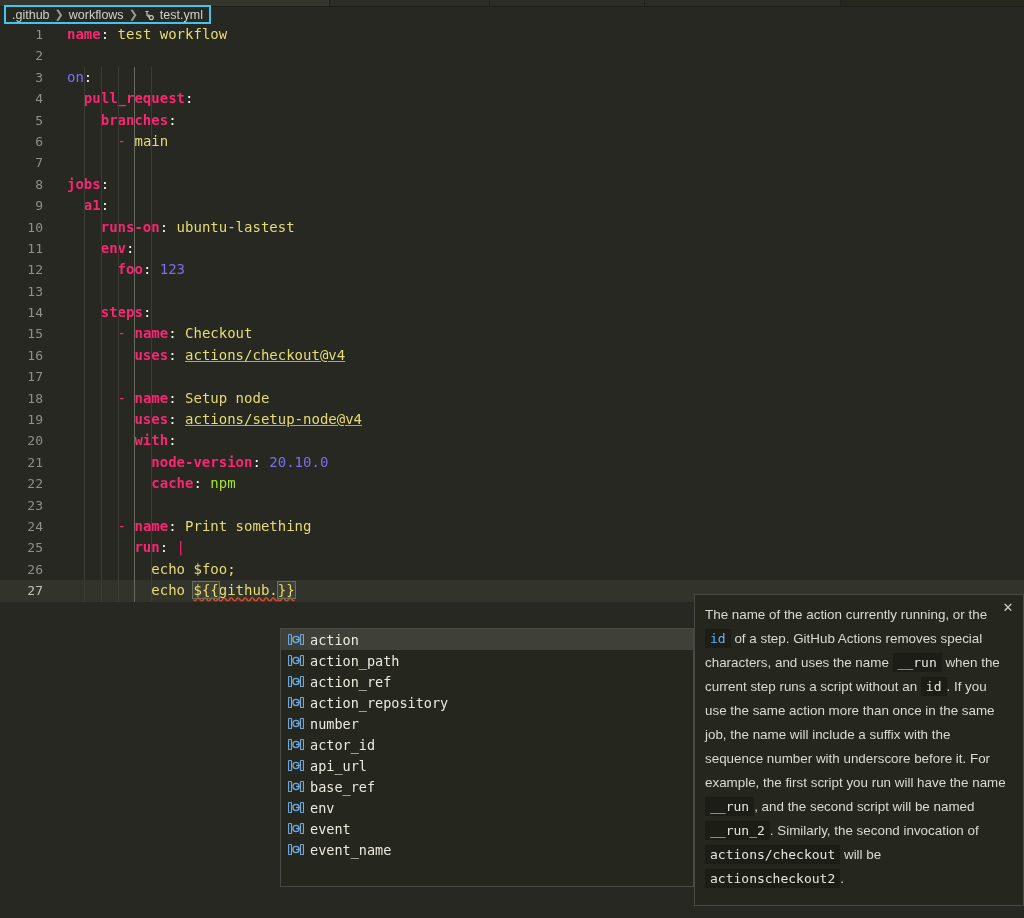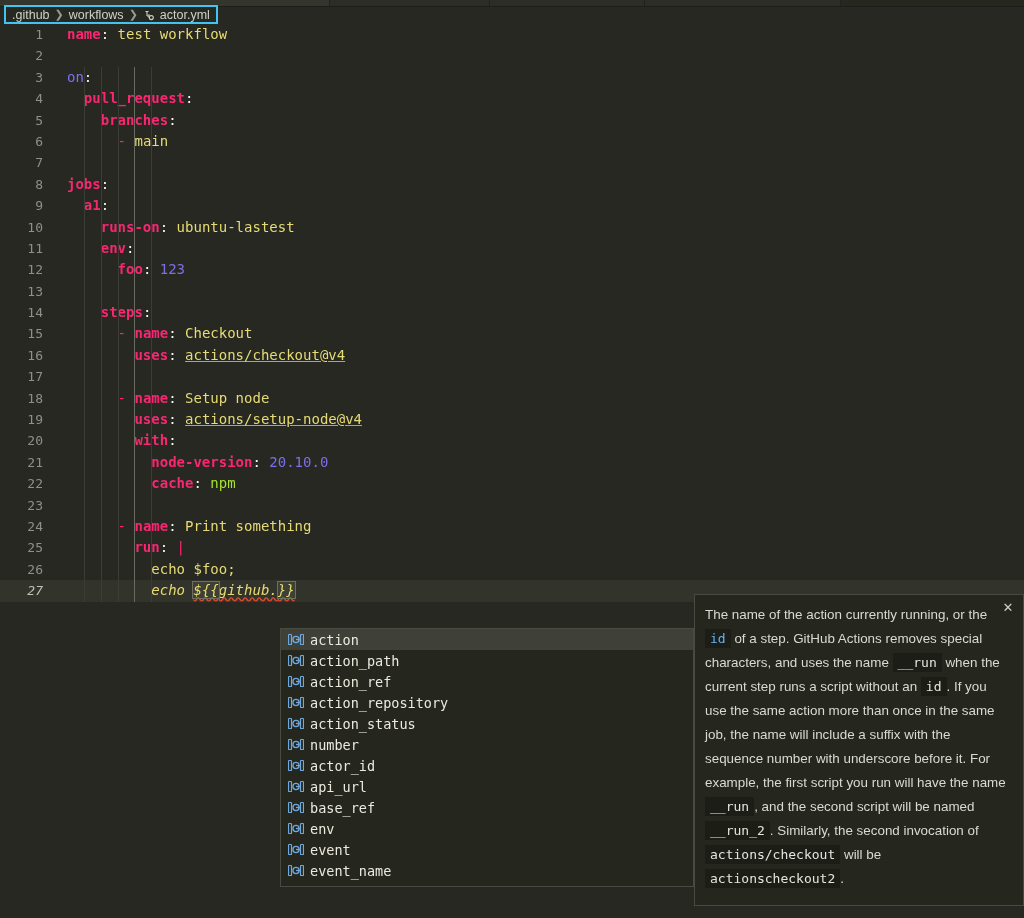--- a/index.html
+++ b/index.html
@@ -76,21 +76,21 @@
     font-size: 14px;
     line-height: 21.4px;
     white-space: pre;
   }
   .ln-row {
     position: relative;
     height: 21.4px;
     display: flex;
     align-items: center;
   }
-  .ln-row.active { background: #32332a; font-style: italic; }
+  .ln-row.active { background: #32332a; }
   .gutter {
     width: 52px;
     flex: 0 0 52px;
     text-align: right;
     padding-right: 9px;
     color: #8f908a;
     font-size: 13px;
     user-select: none;
   }
   .ln-row.active .gutter { color: #c2c3bb; }
@@ -213,21 +213,21 @@
       <span class="crumb">.github</span>
       <span class="sep">❯</span>
       <span class="crumb">workflows</span>
       <span class="sep">❯</span>
       <span class="filesym">
         <svg width="14" height="14" viewBox="0 0 14 14">
           <path d="M2.5 3.5 L5.5 3.5 M4 3.5 L4 8 M4 8 L6 8 M6 6.2 L6 9.8" stroke="#cfd0c6" stroke-width="1.1" fill="none"></path>
           <circle cx="8.3" cy="9.6" r="2.0" stroke="#cfd0c6" stroke-width="1.1" fill="none"></circle>
         </svg>
       </span>
-      <span class="crumb">actor.yml</span>
+      <span class="crumb">test.yml</span>
     </div>
 
   <div class="editor">
     <div class="code" id="code"><div class="ln-row"><div class="gutter">1</div><div class="content"><span class="k">name</span><span class="p">:</span><span class="p"> </span><span class="v">test workflow</span></div></div><div class="ln-row"><div class="gutter">2</div><div class="content"></div></div><div class="ln-row"><div class="gutter">3</div><div class="content"><span class="kb">on</span><span class="p">:</span></div></div><div class="ln-row"><div class="gutter">4</div><div class="content"><span class="p">  </span><span class="k">pull_request</span><span class="p">:</span></div></div><div class="ln-row"><div class="gutter">5</div><div class="content"><span class="p">    </span><span class="k">branches</span><span class="p">:</span></div></div><div class="ln-row"><div class="gutter">6</div><div class="content"><span class="p">      </span><span class="d">-</span><span class="p"> </span><span class="v">main</span></div></div><div class="ln-row"><div class="gutter">7</div><div class="content"></div></div><div class="ln-row"><div class="gutter">8</div><div class="content"><span class="k">jobs</span><span class="p">:</span></div></div><div class="ln-row"><div class="gutter">9</div><div class="content"><span class="p">  </span><span class="k">a1</span><span class="p">:</span></div></div><div class="ln-row"><div class="gutter">10</div><div class="content"><span class="p">    </span><span class="k">runs-on</span><span class="p">:</span><span class="p"> </span><span class="v">ubuntu-lastest</span></div></div><div class="ln-row"><div class="gutter">11</div><div class="content"><span class="p">    </span><span class="k">env</span><span class="p">:</span></div></div><div class="ln-row"><div class="gutter">12</div><div class="content"><span class="p">      </span><span class="k">foo</span><span class="p">:</span><span class="p"> </span><span class="n">123</span></div></div><div class="ln-row"><div class="gutter">13</div><div class="content"></div></div><div class="ln-row"><div class="gutter">14</div><div class="content"><span class="p">    </span><span class="k">steps</span><span class="p">:</span></div></div><div class="ln-row"><div class="gutter">15</div><div class="content"><span class="p">      </span><span class="d">-</span><span class="p"> </span><span class="k">name</span><span class="p">:</span><span class="p"> </span><span class="v">Checkout</span></div></div><div class="ln-row"><div class="gutter">16</div><div class="content"><span class="p">        </span><span class="k">uses</span><span class="p">:</span><span class="p"> </span><span class="lnk">actions/checkout@v4</span></div></div><div class="ln-row"><div class="gutter">17</div><div class="content"></div></div><div class="ln-row"><div class="gutter">18</div><div class="content"><span class="p">      </span><span class="d">-</span><span class="p"> </span><span class="k">name</span><span class="p">:</span><span class="p"> </span><span class="v">Setup node</span></div></div><div class="ln-row"><div class="gutter">19</div><div class="content"><span class="p">        </span><span class="k">uses</span><span class="p">:</span><span class="p"> </span><span class="lnk">actions/setup-node@v4</span></div></div><div class="ln-row"><div class="gutter">20</div><div class="content"><span class="p">        </span><span class="k">with</span><span class="p">:</span></div></div><div class="ln-row"><div class="gutter">21</div><div class="content"><span class="p">          </span><span class="k">node-version</span><span class="p">:</span><span class="p"> </span><span class="n">20.10.0</span></div></div><div class="ln-row"><div class="gutter">22</div><div class="content"><span class="p">          </span><span class="k">cache</span><span class="p">:</span><span class="p"> </span><span class="g">npm</span></div></div><div class="ln-row"><div class="gutter">23</div><div class="content"></div></div><div class="ln-row"><div class="gutter">24</div><div class="content"><span class="p">      </span><span class="d">-</span><span class="p"> </span><span class="k">name</span><span class="p">:</span><span class="p"> </span><span class="v">Print something</span></div></div><div class="ln-row"><div class="gutter">25</div><div class="content"><span class="p">        </span><span class="k">run</span><span class="p">:</span><span class="p"> </span><span class="d">|</span></div></div><div class="ln-row"><div class="gutter">26</div><div class="content"><span class="p">          </span><span class="v">echo</span><span class="p"> </span><span class="v">$foo;</span></div></div><div class="ln-row active"><div class="gutter">27</div><div class="content"><span class="p">          </span><span class="v">echo</span><span class="p"> </span><span class="brace squig">${{</span><span class="v squig">github.</span><span class="caret"></span><span class="brace squig">}}</span></div></div><div class="guides"><div class="guide" style="left: 32px; top: 42.8px; height: 535px;"></div><div class="guide" style="left: 49px; top: 42.8px; height: 535px;"></div><div class="guide" style="left: 66px; top: 42.8px; height: 535px;"></div><div class="guide active" style="left: 82px; top: 42.8px; height: 535px;"></div><div class="guide" style="left: 99px; top: 42.8px; height: 535px;"></div></div></div>
   </div>
 
   <div class="suggest">
     <div class="sg-list" id="sg-list">
         <div class="sg-row selected">
           <span class="sg-icon">
@@ -265,31 +265,20 @@
         <div class="sg-row">
           <span class="sg-icon">
             <svg width="16" height="13" viewBox="0 0 16 13">
               <rect x="0.5" y="1.5" width="3" height="10" rx="0.6" fill="none" stroke="#6fa8dc" stroke-width="1.2"></rect>
               <rect x="12.5" y="1.5" width="3" height="10" rx="0.6" fill="none" stroke="#6fa8dc" stroke-width="1.2"></rect>
               <circle cx="8" cy="6.5" r="3.1" fill="none" stroke="#6fa8dc" stroke-width="1.3"></circle>
               <path d="M8 6.5 L11.6 6.5" stroke="#6fa8dc" stroke-width="1.3"></path>
             </svg>
           </span>
           <span class="sg-label">action_repository</span>
-        </div>
-        <div class="sg-row">
-          <span class="sg-icon">
-            <svg width="16" height="13" viewBox="0 0 16 13">
-              <rect x="0.5" y="1.5" width="3" height="10" rx="0.6" fill="none" stroke="#6fa8dc" stroke-width="1.2"></rect>
-              <rect x="12.5" y="1.5" width="3" height="10" rx="0.6" fill="none" stroke="#6fa8dc" stroke-width="1.2"></rect>
-              <circle cx="8" cy="6.5" r="3.1" fill="none" stroke="#6fa8dc" stroke-width="1.3"></circle>
-              <path d="M8 6.5 L11.6 6.5" stroke="#6fa8dc" stroke-width="1.3"></path>
-            </svg>
-          </span>
-          <span class="sg-label">action_status</span>
         </div>
         <div class="sg-row">
           <span class="sg-icon">
             <svg width="16" height="13" viewBox="0 0 16 13">
               <rect x="0.5" y="1.5" width="3" height="10" rx="0.6" fill="none" stroke="#6fa8dc" stroke-width="1.2"></rect>
               <rect x="12.5" y="1.5" width="3" height="10" rx="0.6" fill="none" stroke="#6fa8dc" stroke-width="1.2"></rect>
               <circle cx="8" cy="6.5" r="3.1" fill="none" stroke="#6fa8dc" stroke-width="1.3"></circle>
               <path d="M8 6.5 L11.6 6.5" stroke="#6fa8dc" stroke-width="1.3"></path>
             </svg>
           </span>

